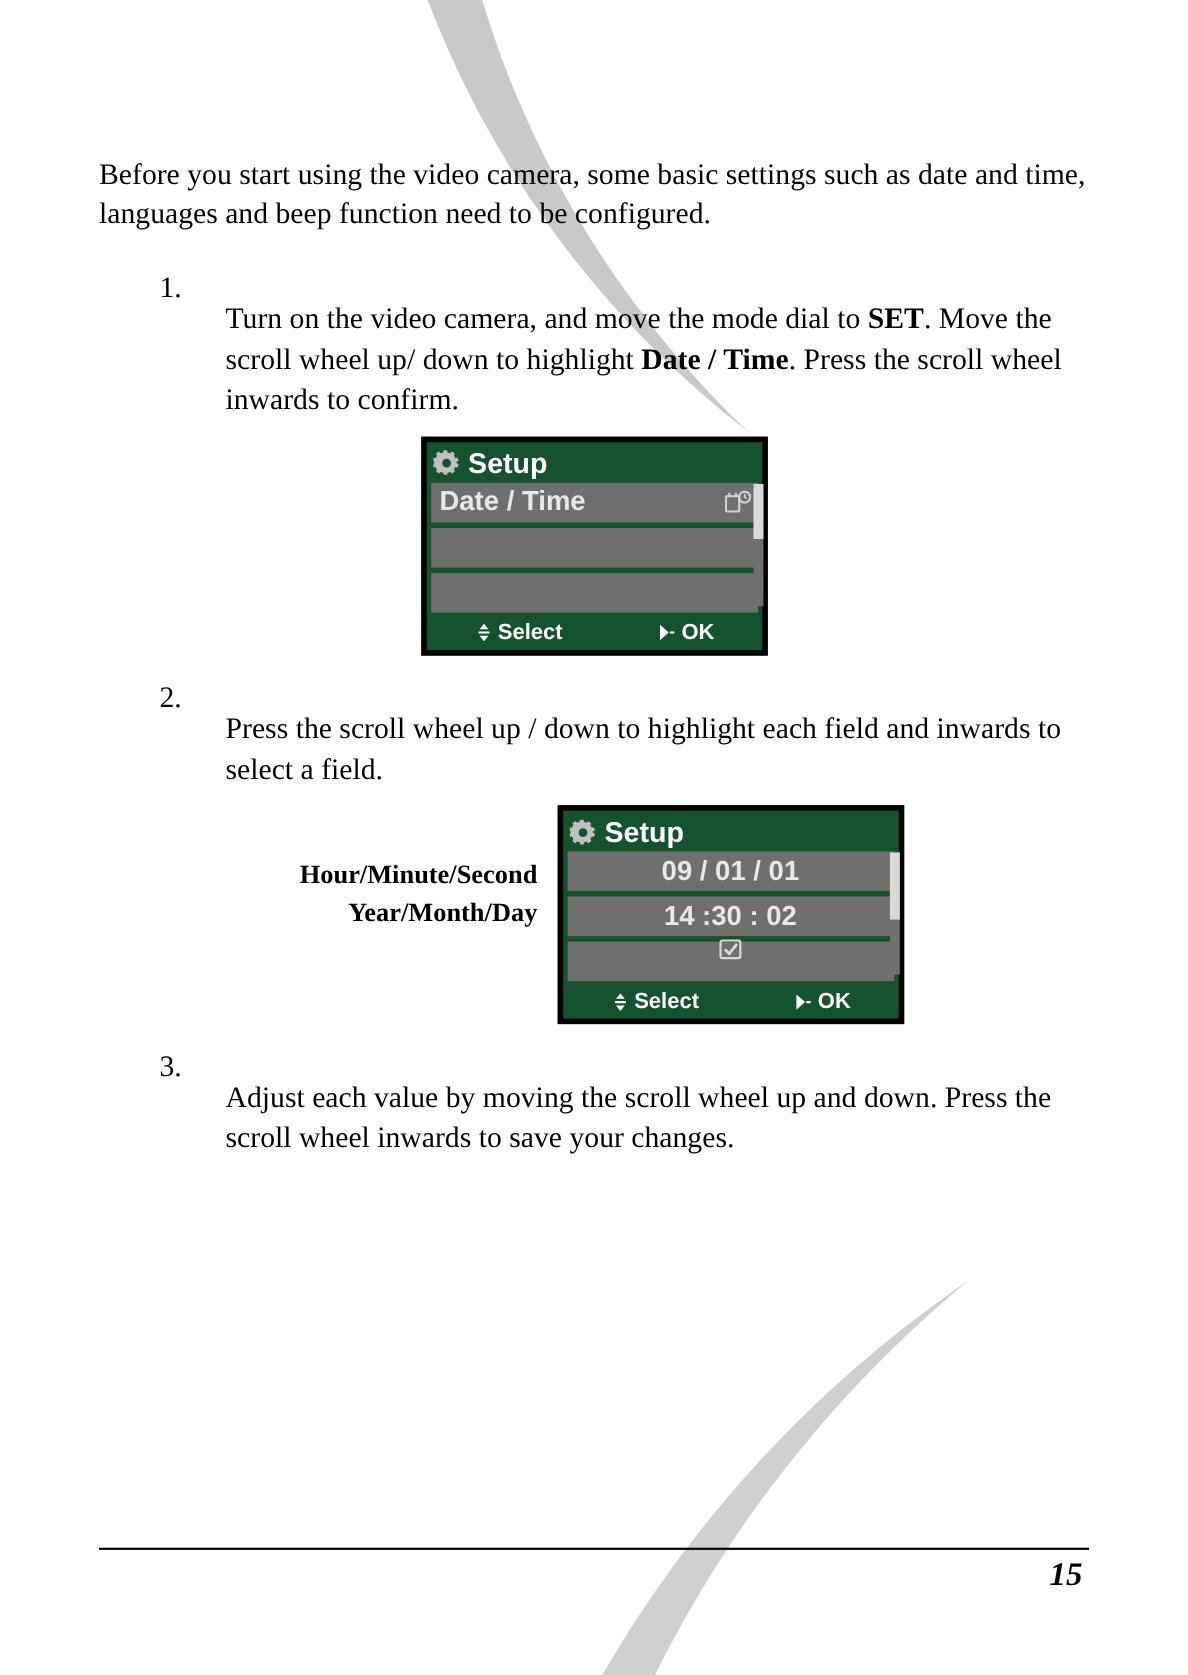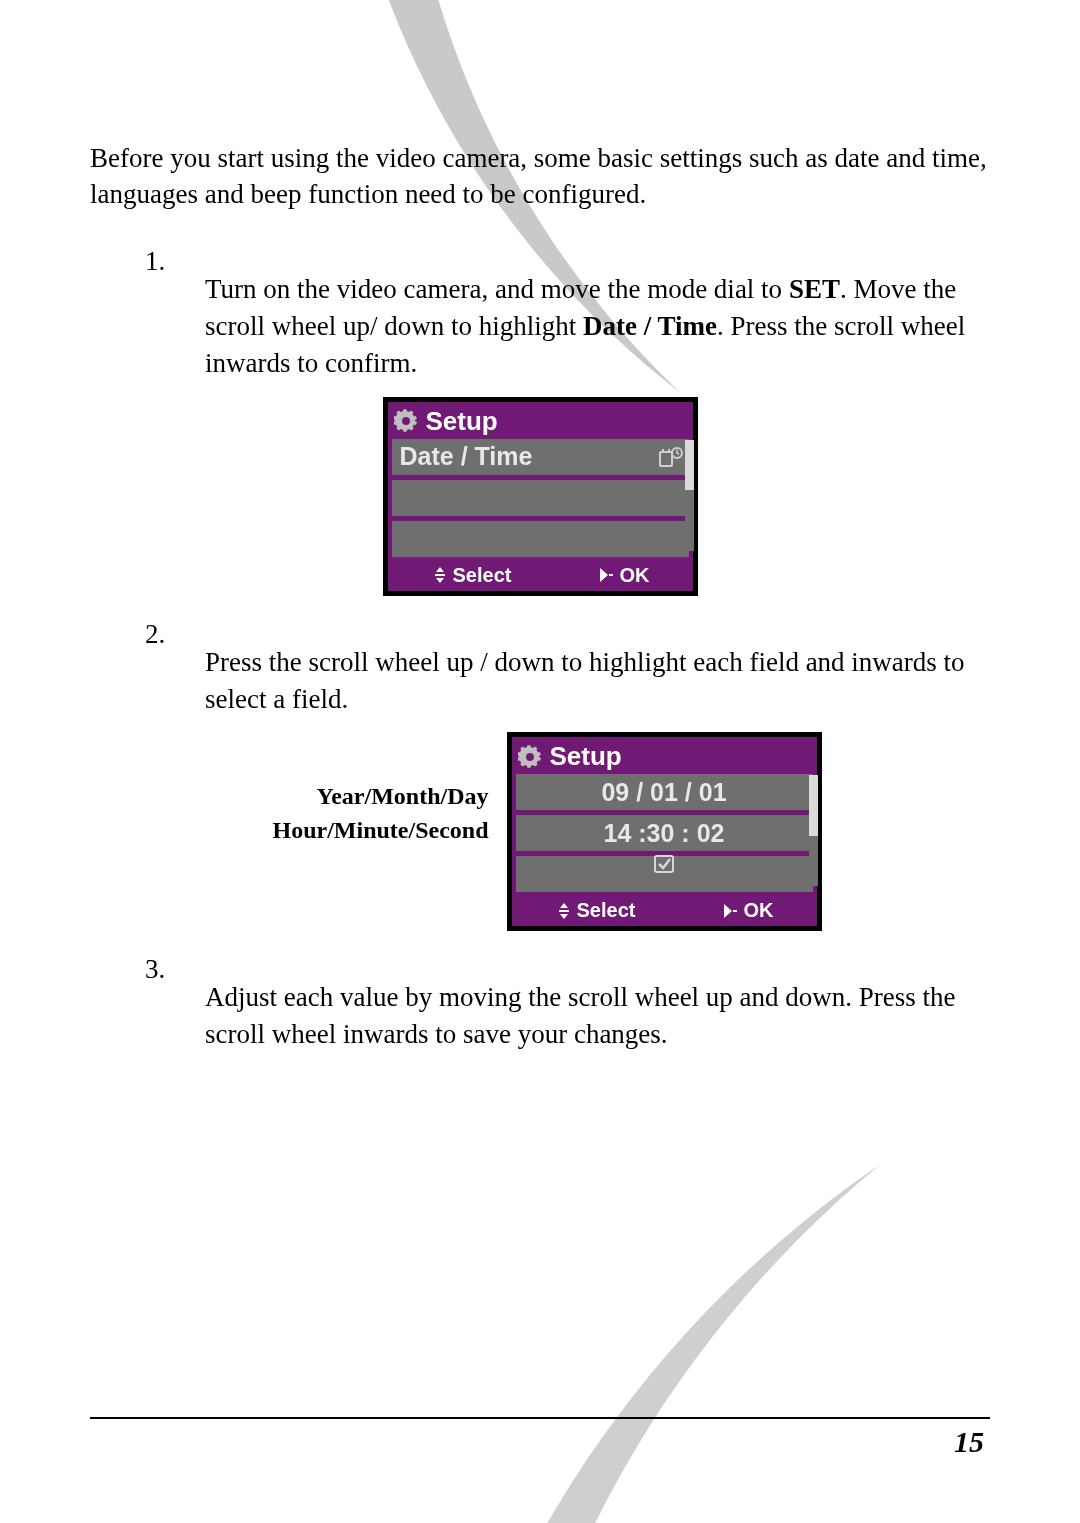--- a/index.html
+++ b/index.html
@@ -73,21 +73,21 @@
   .bold { font-weight: bold; }
 
   
   .screen-wrap {
     display:flex;
     justify-content:center;
     margin: 14px 0 20px 0;
   }
   .screen {
     width: 305px;
-    background: #701a75;
+    background: #14532d;
     color: #fff;
     border: 5px solid #000;
     font-family: Arial, Helvetica, sans-serif;
     font-weight: bold;
   }
   .screen .hdr {
     display:flex; align-items:center; gap:8px;
     padding: 4px 6px 2px 6px;
     font-size: 26px;
   }
@@ -150,21 +150,21 @@
   .page-num {
     text-align: right;
     font-style: italic;
     font-weight: bold;
     font-size: 30px;
     padding-right: 6px;
   }
 
   .footer-area {
     position:absolute;
-    left:90px; right:90px; bottom:64px;
+    left:90px; right:90px; bottom:74px;
   }
 </style>
 </head>
 <body>
 
 <div class="swoosh a"></div>
 <div class="swoosh b"></div>
 <div class="swoosh c"></div>
 <div class="swoosh d"></div>
 
@@ -233,22 +233,22 @@
 
   <ol class="steps">
     <li>
       <span class="n">2.</span>
       <span class="t">Press the scroll wheel up / down to highlight each field and inwards to select a field.</span>
     </li>
   </ol>
 
   <div class="screen2-row">
     <div class="side-labels">
+      <div>Hour/Minute/Second</div>
       <div>Year/Month/Day</div>
-      <div>Hour/Minute/Second</div>
     </div>
     <div class="screen s2">
       <div class="hdr">
         <span class="gear-icon">
           <svg viewBox="0 0 24 24" fill="#bfbfbf">
               <path d="M12 8a4 4 0 100 8 4 4 0 000-8zm9 4l2 1-1 3-2-.5a8 8 0 01-1.3 2.2l.8 2-2.6 1.8-1.5-1.5a8 8 0 01-2.4.7l-.5 2h-3l-.5-2a8 8 0 01-2.4-.7L5 21.5 2.4 19.7l.8-2A8 8 0 011.9 15.5L-0.1 16l-1-3 2-1a8 8 0 010-1l-2-1 1-3 2 .5A8 8 0 013.2 5.3l-.8-2L5 1.5l1.5 1.5a8 8 0 012.4-.7l.5-2h3l.5 2a8 8 0 012.4.7L16.8 1.5 19.4 3.3l-.8 2a8 8 0 011.3 2.2l2-.5 1 3-2 1a8 8 0 010 1z"></path>
             </svg>
         </span>
         <span>Setup</span>
       </div>

